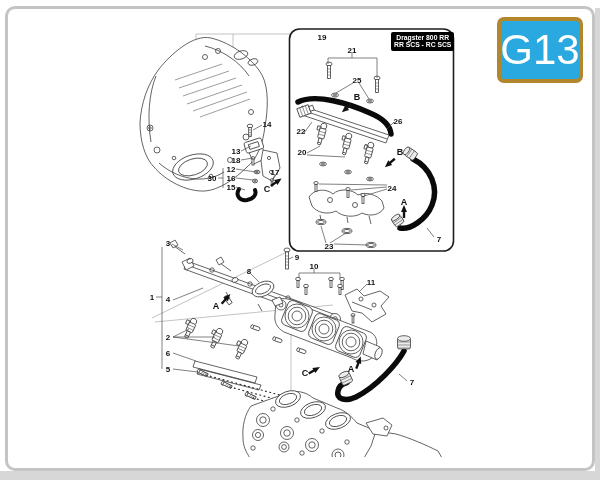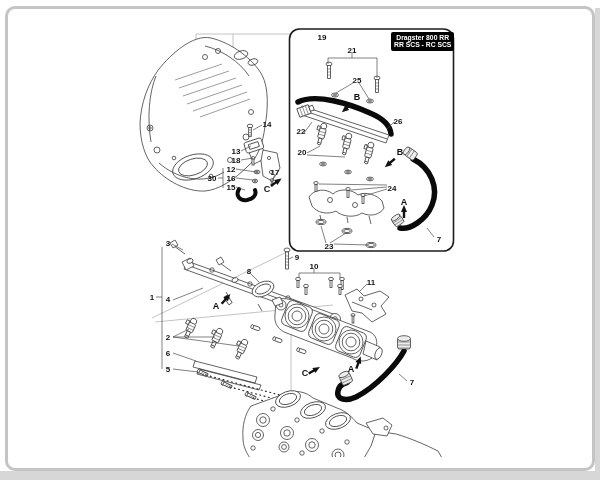--- a/index.html
+++ b/index.html
@@ -481,13 +481,16 @@
           <text x="412" y="382" class="callout">7</text>
         </g>
     </g>
   </svg>
 
   <div class="model-plate">
     <div>Dragster 800 RR</div>
     <div>RR SCS - RC SCS</div>
   </div>
 
+  <div class="code-badge">
+    <span>G13</span>
+  </div>
 </div>
 
 </body></html>

